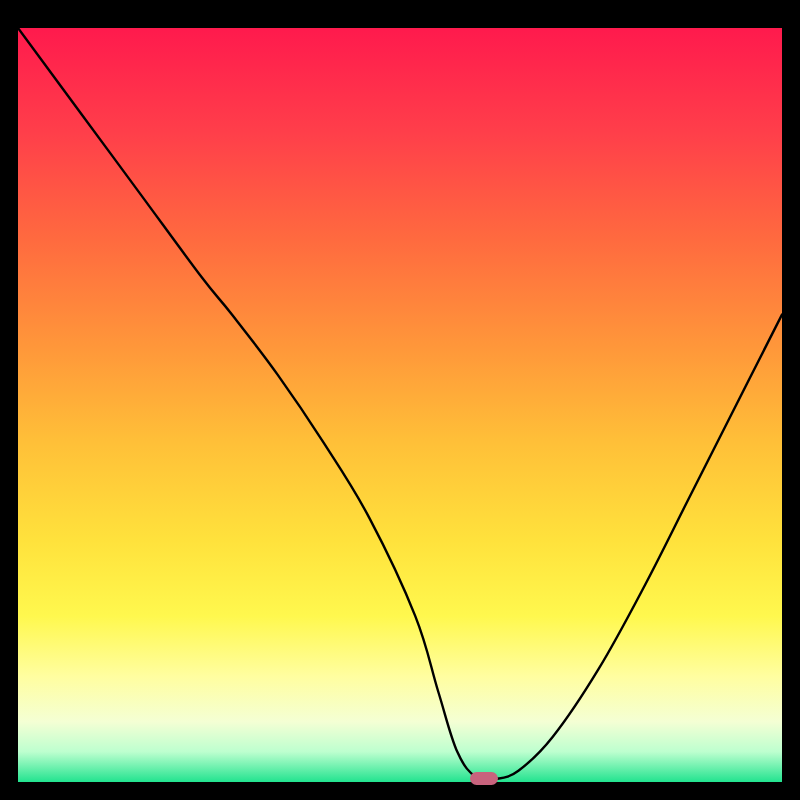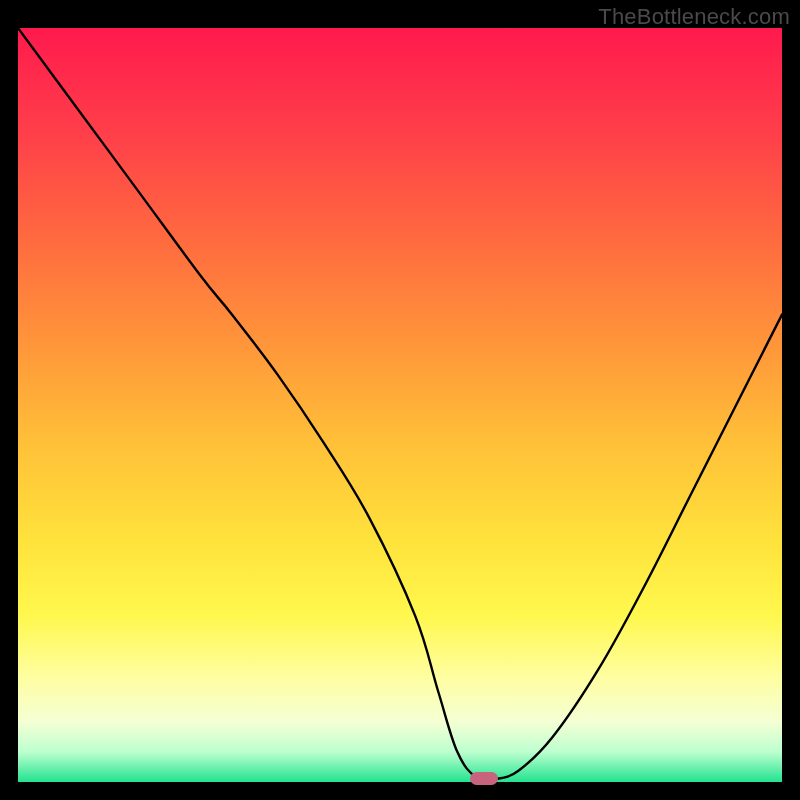--- a/index.html
+++ b/index.html
@@ -47,21 +47,20 @@
     border-radius: 7px;
     background: #c8637d;
     z-index: 15;
   }
 </style>
 </head>
 <body>
 
 <div class="frame">
 
-  <div class="watermark">TheBottleneck.com</div>
 
   <div class="plot-wrap">
     <svg class="plot" viewBox="0 0 764 754" preserveAspectRatio="none">
       <defs>
         <linearGradient id="bg-grad" x1="0" y1="0" x2="0" y2="1">
 
         <stop offset="0.00%" stop-color="#ff1a4d"></stop>
             <stop offset="14.00%" stop-color="#ff3f4a"></stop>
             <stop offset="28.00%" stop-color="#ff6a3f"></stop>
             <stop offset="42.00%" stop-color="#ff963a"></stop>

